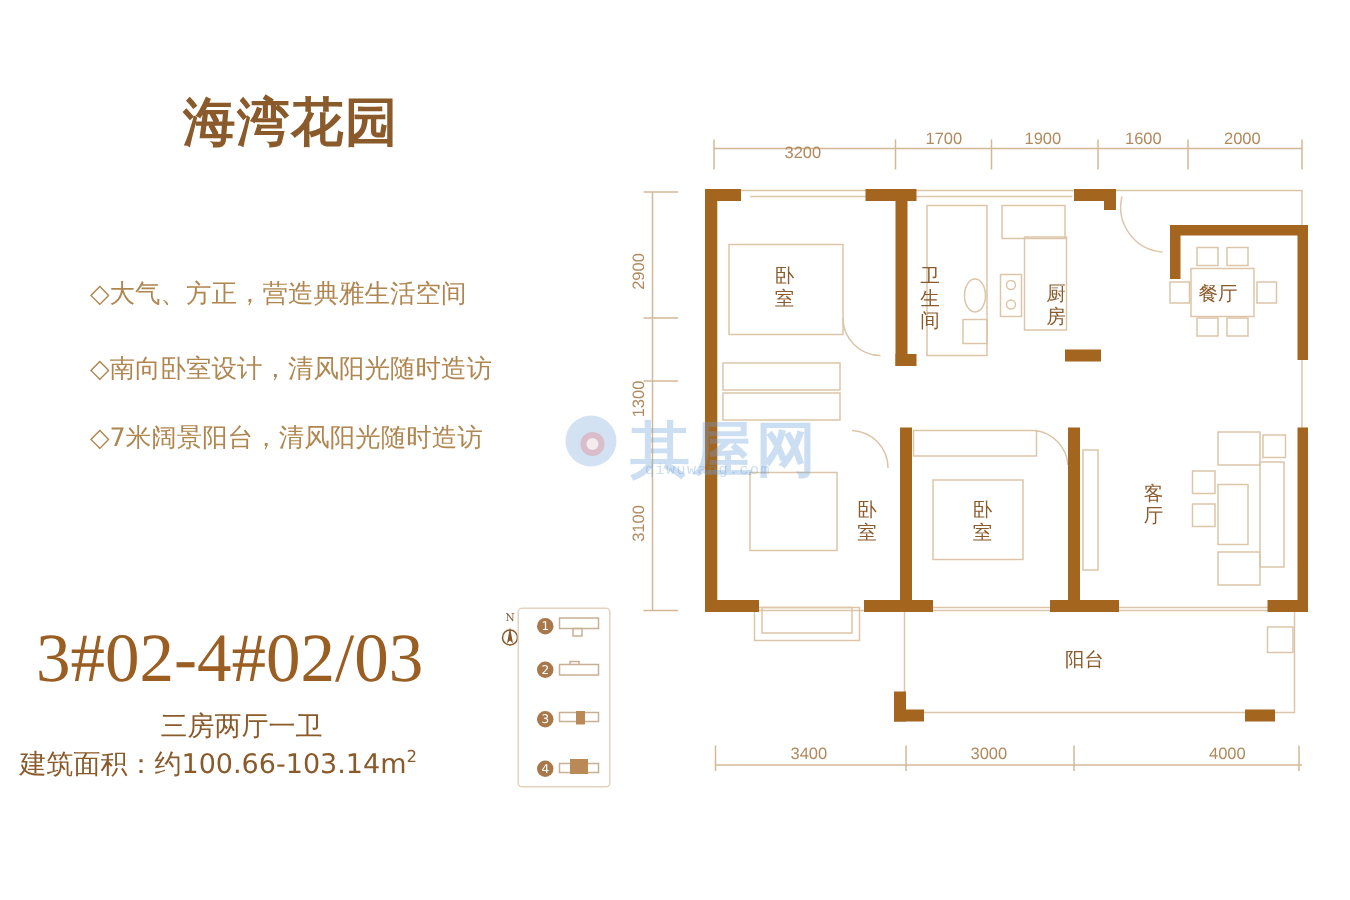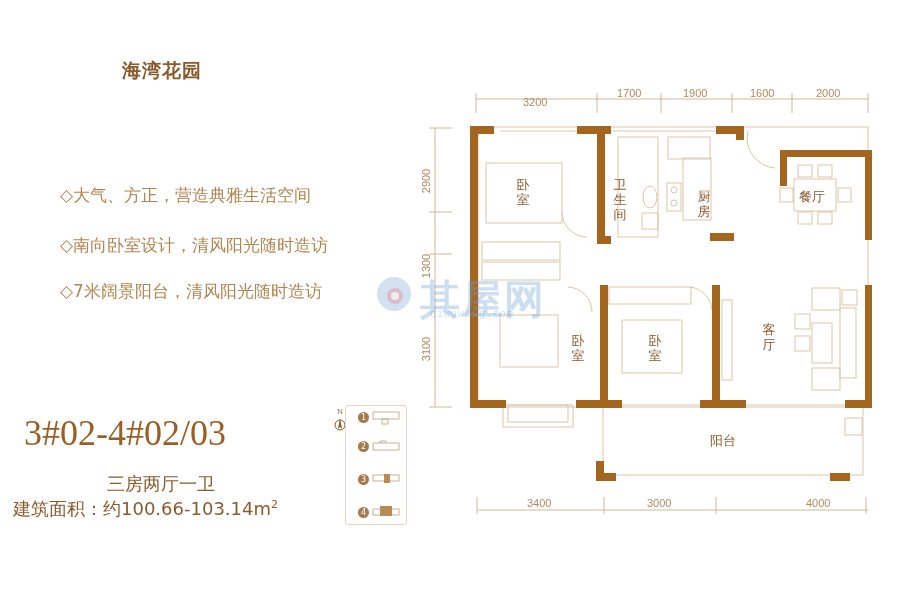--- a/index.html
+++ b/index.html
@@ -1,21 +1,21 @@
 <!DOCTYPE html>
 <html><head>
 <meta charset="utf-8">
 <style>
   html, body { margin: 0; padding: 0; }
   body { width: 900px; height: 600px; background: #ffffff; position: relative; overflow: hidden;
          font-family: "DejaVu Sans", sans-serif; }
   .abs { position: absolute; }
-  .title { left: 122px; top: 58px; font-family: "DejaVu Serif", serif; font-size: 19px; color: #8a5a2b; font-weight: bold; letter-spacing: 1px; }
+  .title { left: 122px; top: 58px; font-family: "DejaVu Serif", serif; font-size: 35px; color: #8a5a2b; font-weight: bold; letter-spacing: 1px; }
   .feature { left: 60px; font-size: 17px; color: #b08650; white-space: nowrap; }
-  .unit-code { left: 24px; top: 412px; font-family: "Liberation Serif", serif; font-size: 36px; color: #9a5e22; letter-spacing: 0px; }
+  .unit-code { left: 24px; top: 412px; font-family: "Liberation Serif", serif; font-size: 46px; color: #9a5e22; letter-spacing: 0px; }
   .layout-type { left: 107px; top: 472px; font-size: 18px; color: #8a5a2b; }
   .area { left: 13px; top: 497px; font-size: 18px; color: #8a5a2b; white-space: nowrap; }
   .area sup { font-size: 11px; }
   .dim { font-size: 11px; color: #b08a5e; font-family: "Liberation Sans", sans-serif; }
   .dimv { font-size: 11px; color: #b08a5e; font-family: "Liberation Sans", sans-serif; transform: rotate(-90deg); transform-origin: center; }
   .room { font-size: 13px; color: #8a5a2b; line-height: 15px; text-align: center; }
   .wm { left: 372px; top: 272px; font-size: 40px; color: rgba(110,160,215,0.35); font-weight: bold; letter-spacing: 2px; }
   .wm-sub { left: 430px; top: 309px; font-size: 10px; color: rgba(110,160,215,0.35); letter-spacing: 1px; font-family: Liberation Mono, monospace; }
   .legend-box { left: 345px; top: 405px; width: 60px; height: 118px; border: 1px solid #e3d3bf; border-radius: 3px; }
   .legend-num { width: 11px; height: 11px; border-radius: 50%; background: #a9784a; color: #fff; font-size: 8px; text-align: center; line-height: 11px; }

